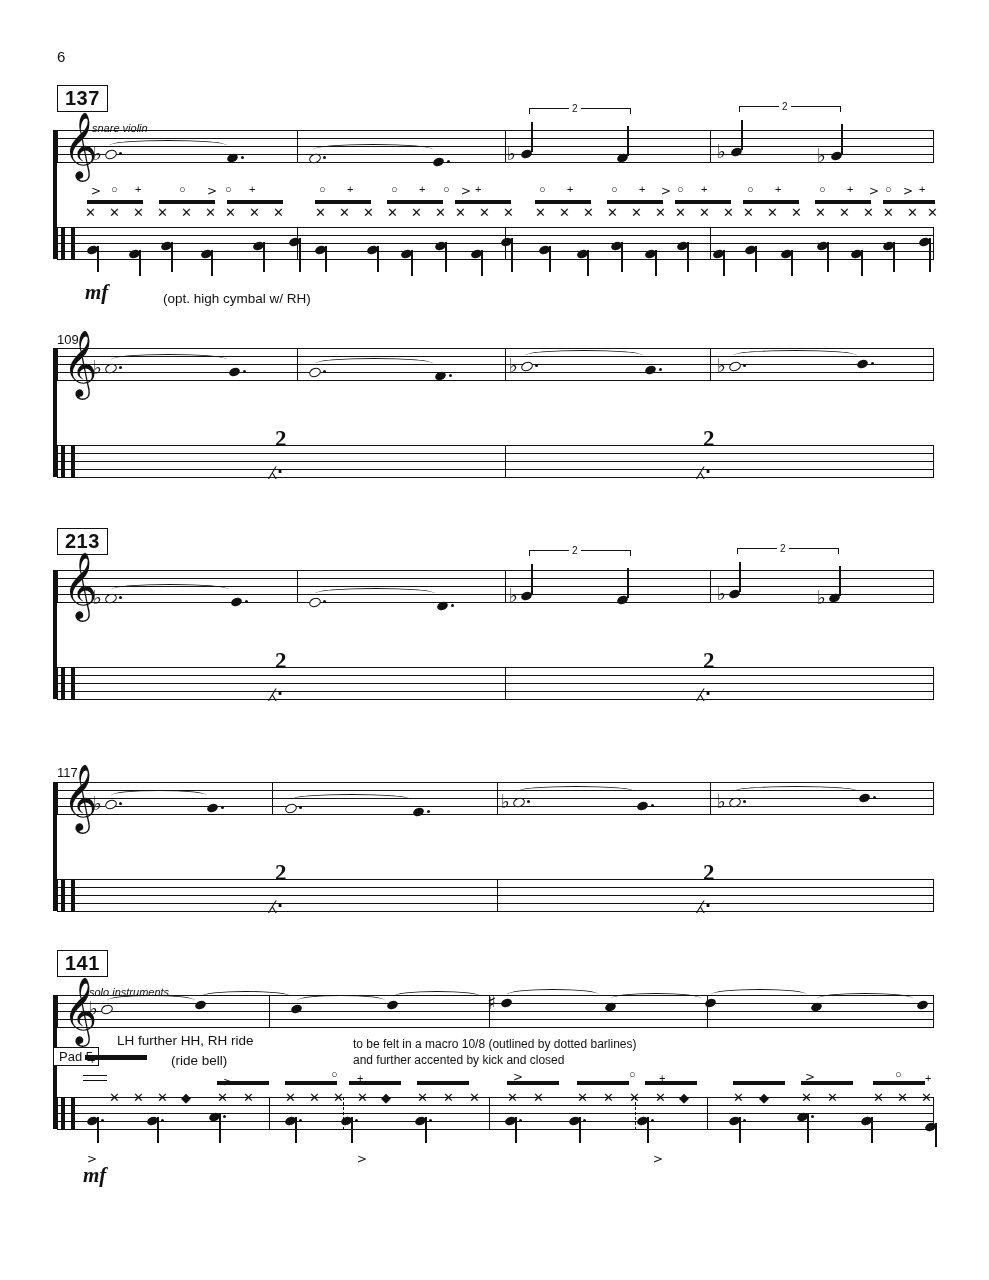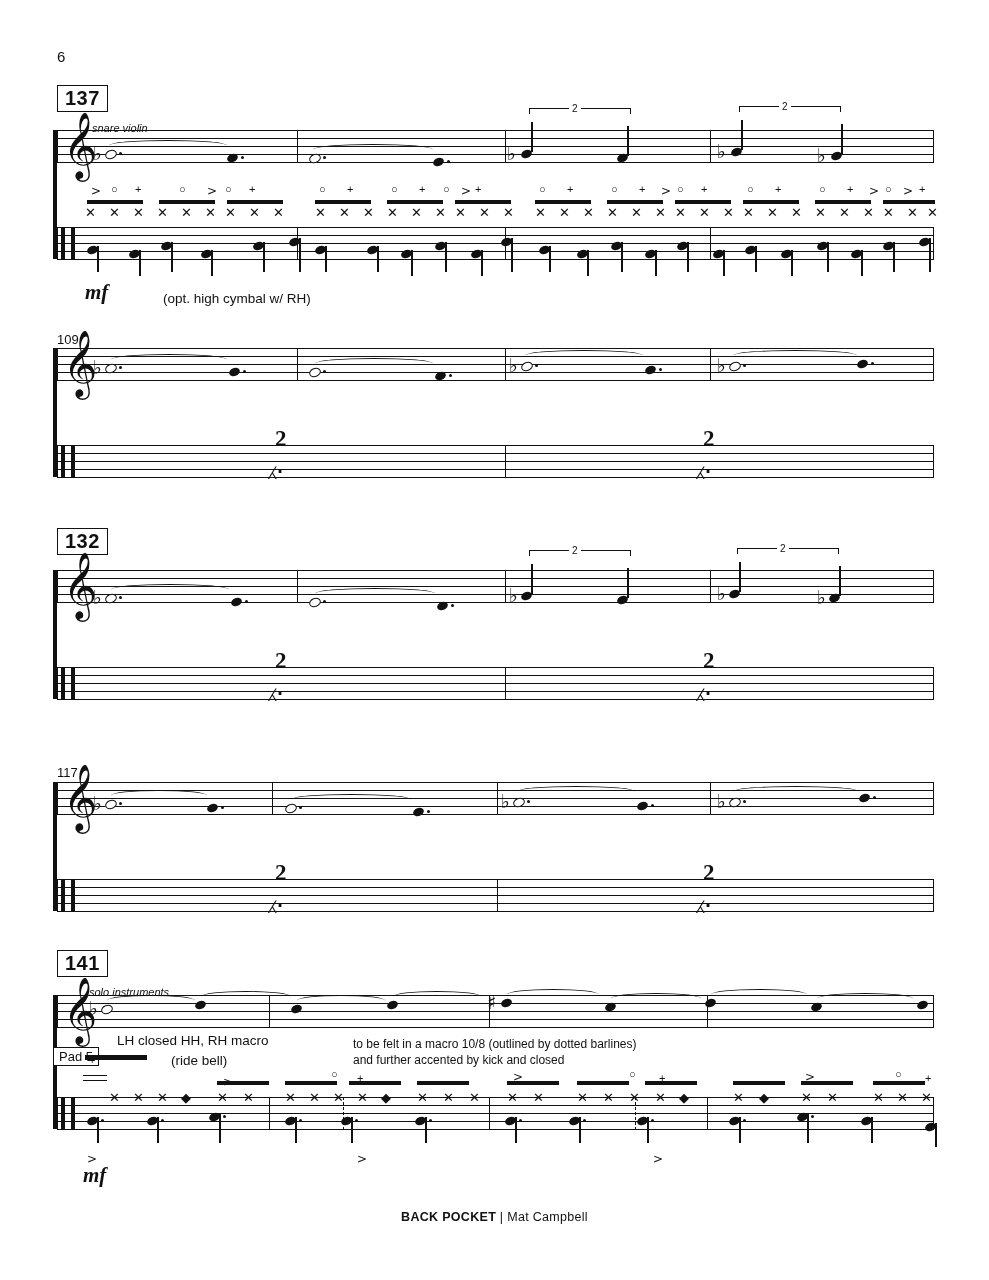--- a/index.html
+++ b/index.html
@@ -506,21 +506,21 @@
     <div class="slur" style="left:676px; top:2px; width:124px;"></div>
     <div class="notehead" style="left:800px; top:12px;"></div>
     <div class="dot" style="left:814px; top:14px;"></div>
 
     <div class="repeat-num" style="left:218px; top:78px;">2</div>
     <div class="repeat-sign" style="left:212px; top:102px;">⁁.</div>
     <div class="repeat-num" style="left:646px; top:78px;">2</div>
     <div class="repeat-sign" style="left:640px; top:102px;">⁁.</div>
   </div>
 
-  <div class="rehearsal-box" style="left:57px; top:528px;">132</div>
+  <div class="rehearsal-box" style="left:57px; top:528px;">213</div>
 
   <div class="system" style="top:570px;">
     <div class="staff" style="top:0;">
       <div class="line" style="top:0px;"></div>
       <div class="line" style="top:8px;"></div>
       <div class="line" style="top:16px;"></div>
       <div class="line" style="top:24px;"></div>
       <div class="line" style="top:32px;"></div>
     </div>
     <div class="staff" style="top:97px;">
@@ -696,21 +696,21 @@
     <div class="notehead" style="left:548px; top:8px;"></div>
     <div class="slur" style="left:554px; top:-2px; width:90px;"></div>
     <div class="notehead" style="left:648px; top:4px;"></div>
     <div class="slur" style="left:654px; top:-6px; width:96px;"></div>
     <div class="notehead" style="left:754px; top:8px;"></div>
     <div class="slur" style="left:760px; top:-2px; width:96px;"></div>
     <div class="notehead" style="left:860px; top:6px;"></div>
 
     <div class="pad-box" style="left:-4px; top:52px;">Pad 5</div>
 
-    <div class="text-note" style="left:60px; top:38px;">LH closed HH, RH macro</div>
+    <div class="text-note" style="left:60px; top:38px;">LH further HH, RH ride</div>
     <div class="text-note" style="left:114px; top:58px;">(ride bell)</div>
     <div class="text-note-sm" style="left:296px; top:42px;">to be felt in a macro 10/8 (outlined by dotted barlines)</div>
     <div class="text-note-sm" style="left:296px; top:58px;">and further accented by kick and closed</div>
 
     <div class="artic" style="left:32px; top:60px;">+</div>
     <div class="artic" style="left:274px; top:74px;">○</div>
     <div class="artic" style="left:300px; top:78px;">+</div>
     <div class="accent" style="left:166px; top:81px;">&gt;</div>
     <div class="accent" style="left:456px; top:76px;">&gt;</div>
     <div class="artic" style="left:572px; top:74px;">○</div>
@@ -803,19 +803,14 @@
     <div class="accent" style="left:596px; top:158px;">&gt;</div>
     <div class="accent" style="left:30px;  top:158px;">&gt;</div>
     <div class="dynamic" style="left:26px; top:168px;">mf</div>
 
     <div class="hairpin" style="left:26px; top:78px; width:24px; height:10px;">
       <i style="width:24px; top:2px;"></i>
       <i style="width:24px; top:7px;"></i>
     </div>
   </div>
 
-  <div class="footer" style="top:1210px;">
-    <span>BACK POCKET</span>
-    <span class="sep">|</span>
-    <span class="composer">Mat Campbell</span>
-  </div>
 
 </div>
 
 </body></html>

